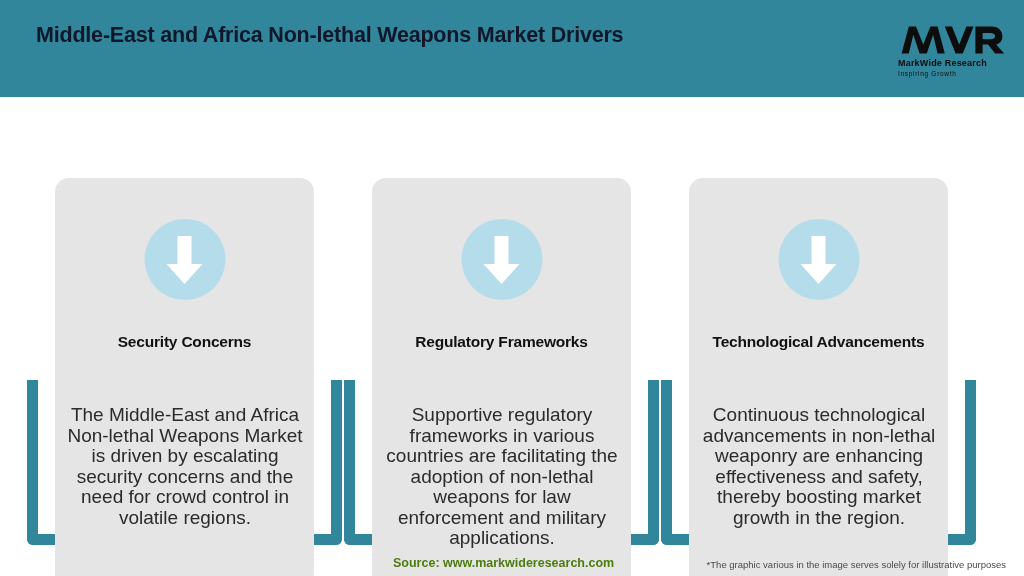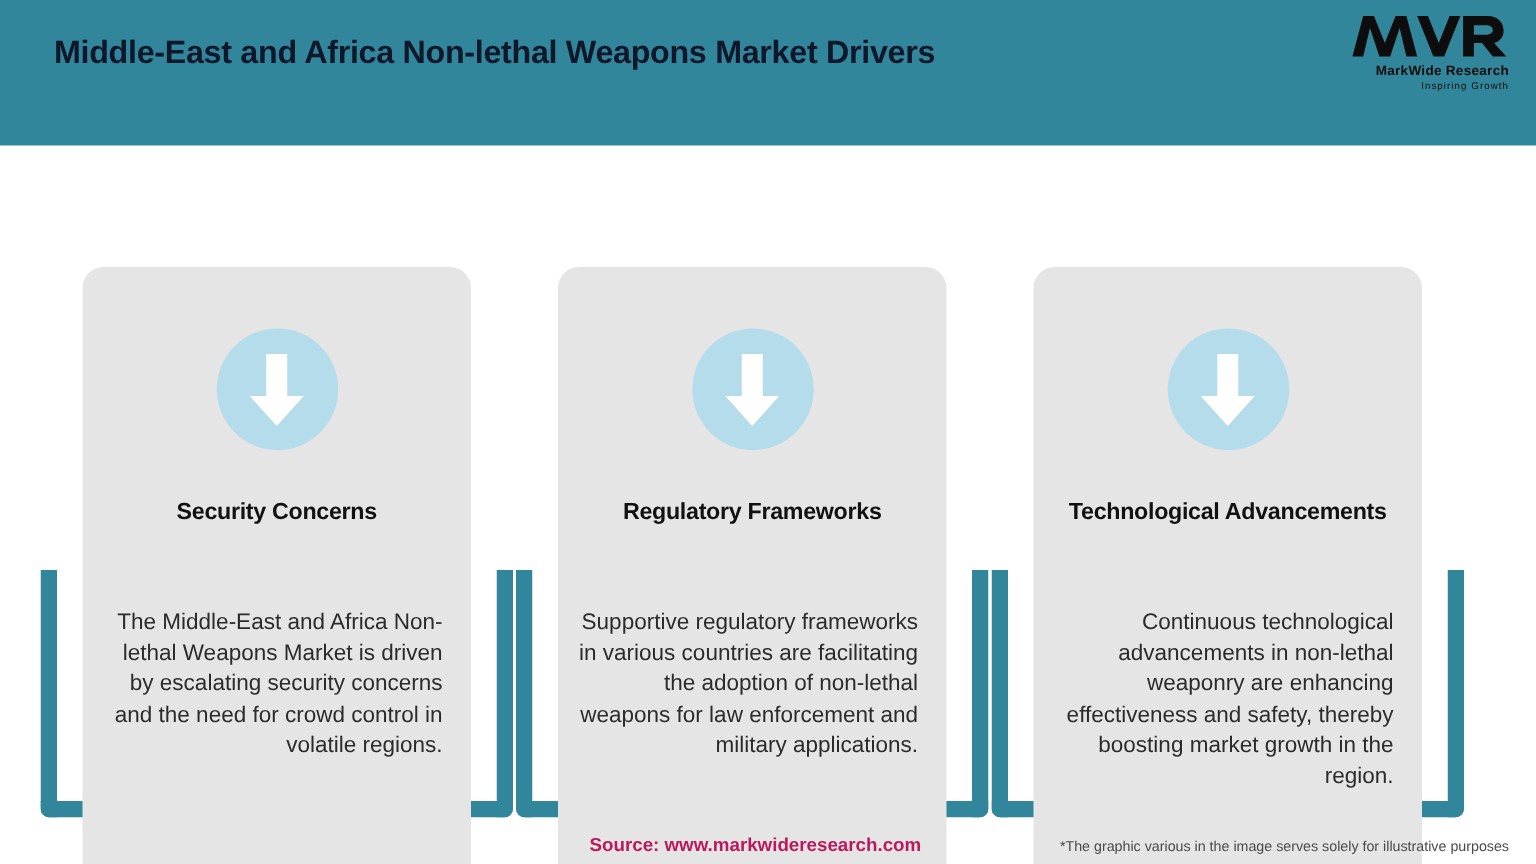--- a/index.html
+++ b/index.html
@@ -36,24 +36,24 @@
     font-weight: bold;
     color: #0f172a;
     letter-spacing: -0.2px;
     white-space: nowrap;
   }
 
   
   .logo {
     position: absolute;
     right: 18px;
-    top: 8px;
+    top: 24px;
     width: 108px;
     height: 58px;
-    text-align: right;
+    text-align: left;
   }
   .logo-mark {
     display: block;
     width: 100%;
     height: 34px;
   }
   .logo-name {
     display: block;
     font-size: 9px;
     font-weight: bold;
@@ -135,36 +135,36 @@
     text-align: center;
     font-size: 15.5px;
     font-weight: bold;
     color: #111111;
     letter-spacing: -0.2px;
   }
 
   .card-body {
     position: absolute;
     left: 10px;
-    right: 19px;
+    right: 9px;
     top: 227px;
-    font-size: 15px;
+    font-size: 19px;
     line-height: 20.5px;
     color: #2b2b2b;
-    text-align: right;
+    text-align: center;
   }
 
   
   .footer-source {
     position: absolute;
     left: 393px;
     top: 556px;
     font-size: 12.5px;
     font-weight: bold;
-    color: #be185d;
+    color: #4d7c0f;
     white-space: nowrap;
   }
   .footer-note {
     position: absolute;
     right: 18px;
     top: 559px;
     font-size: 9.5px;
     color: #4a4a4a;
     white-space: nowrap;
   }

